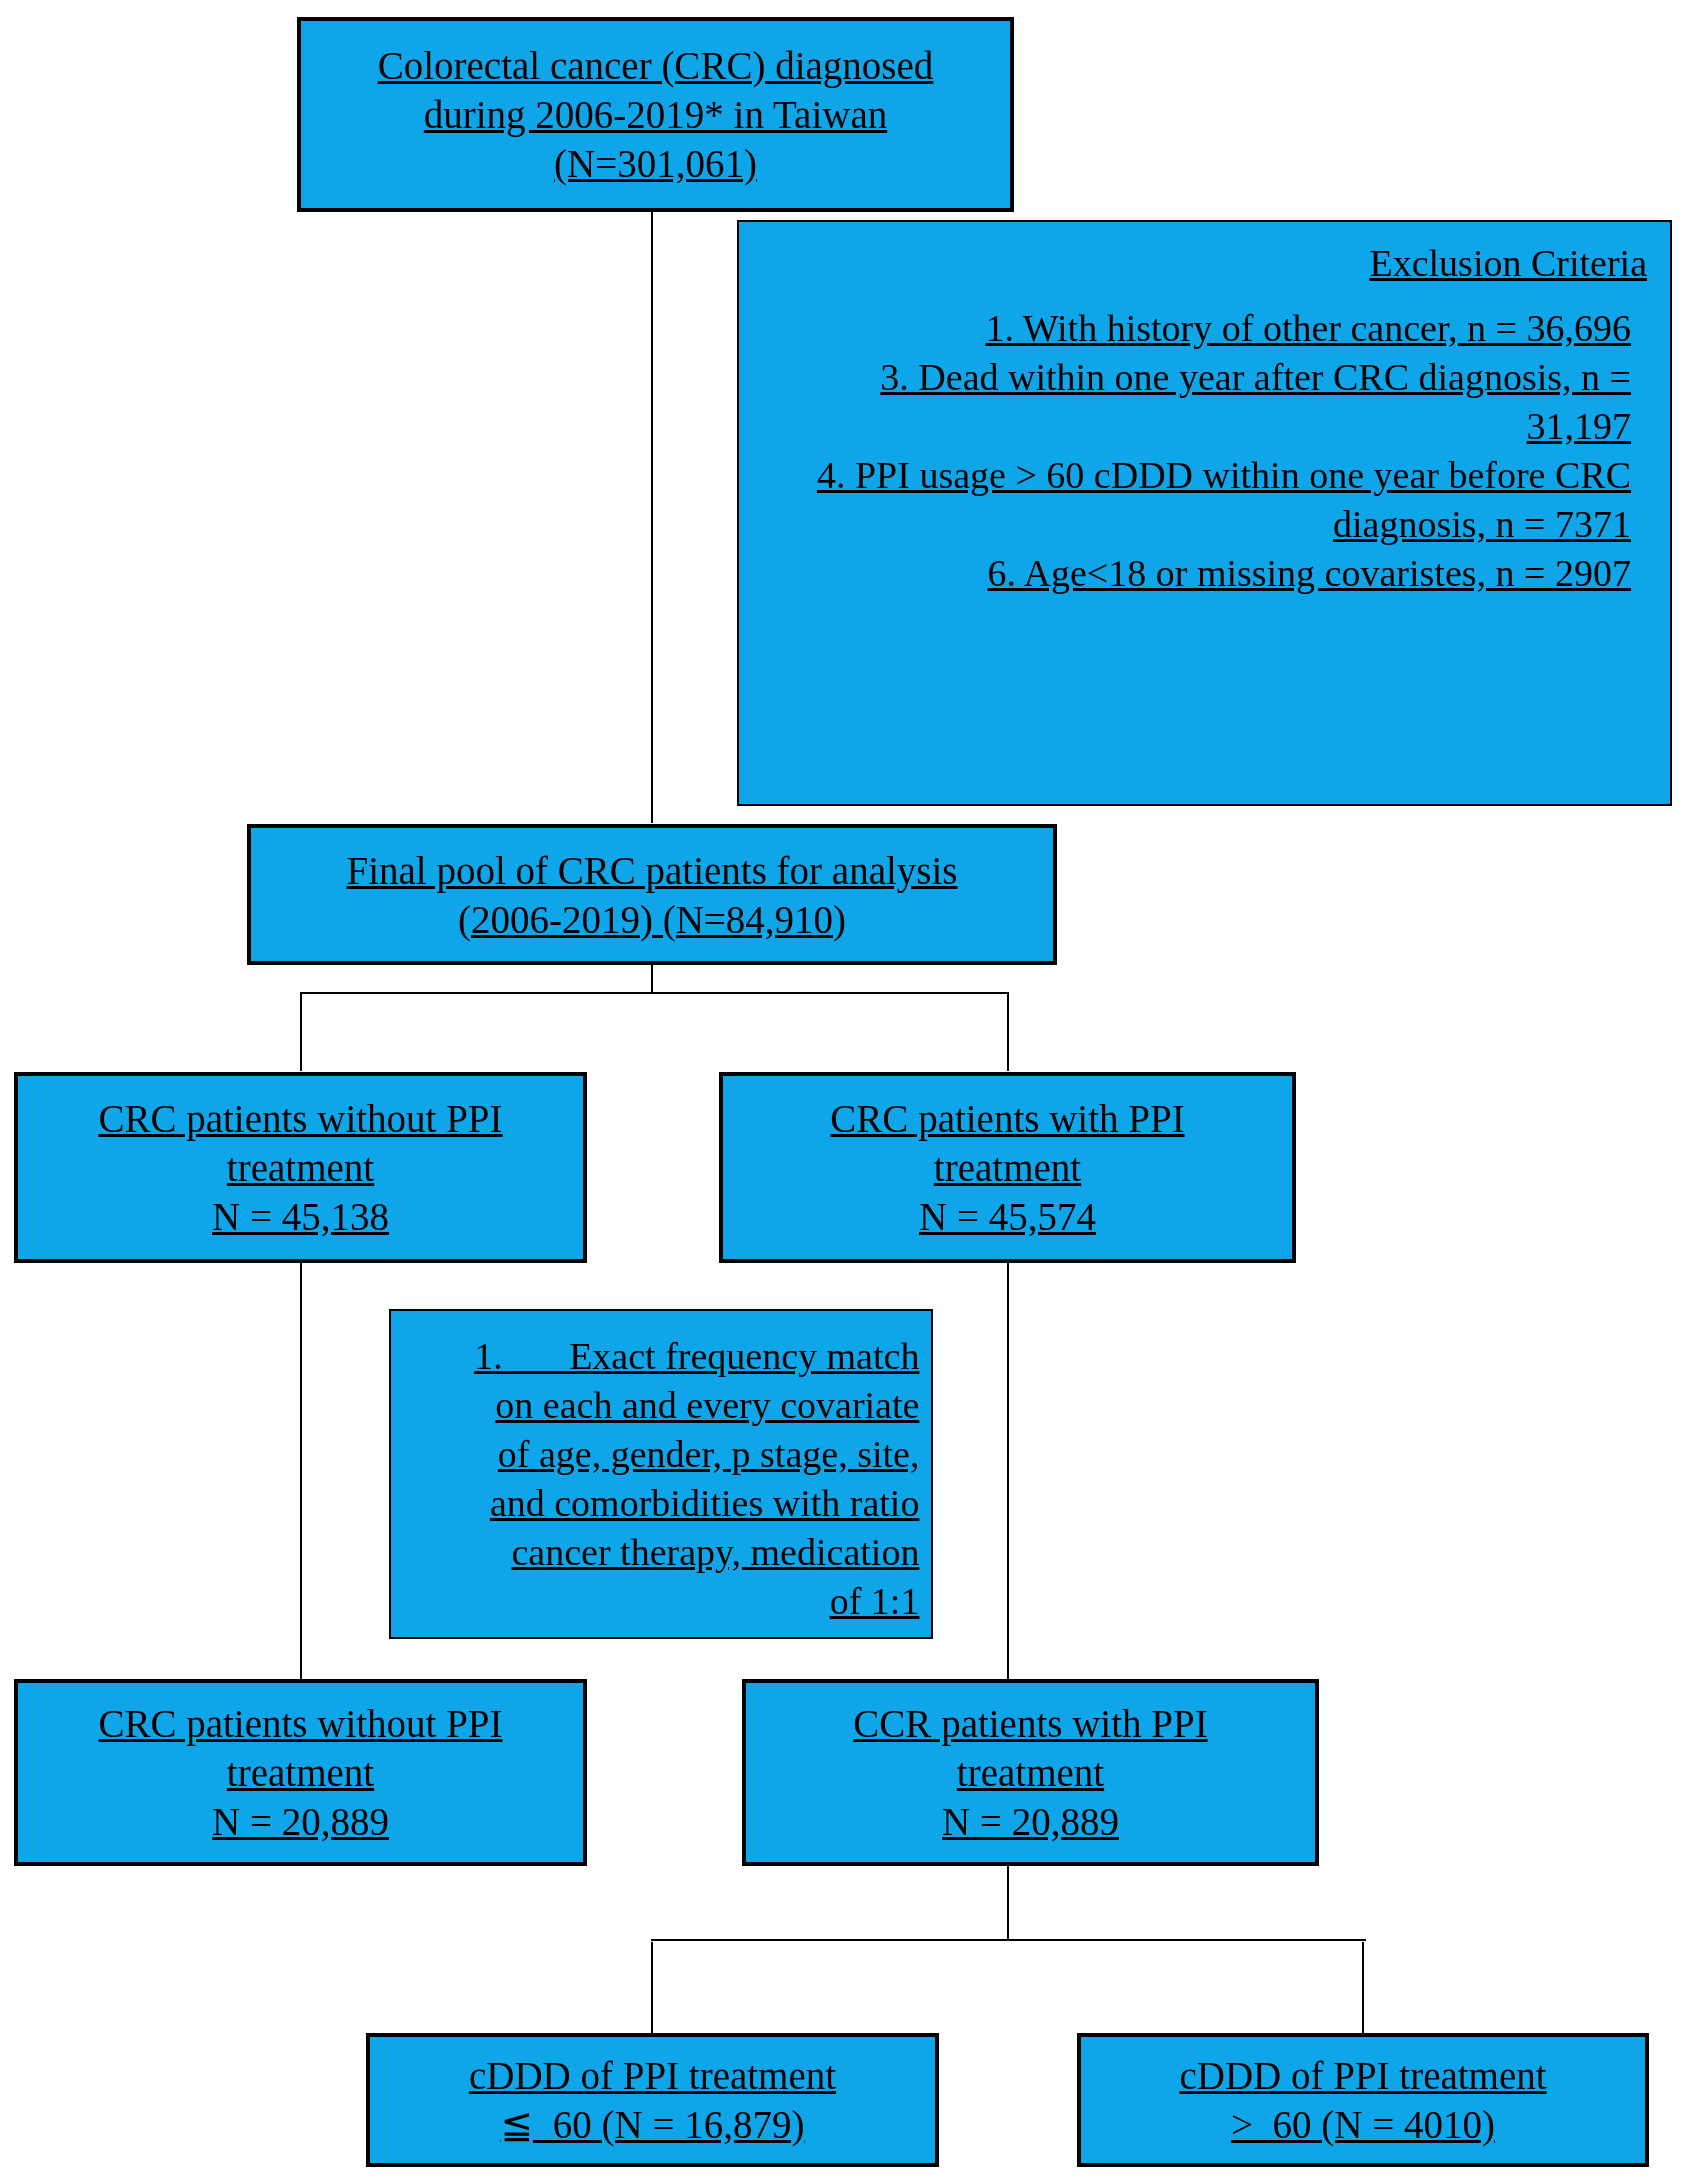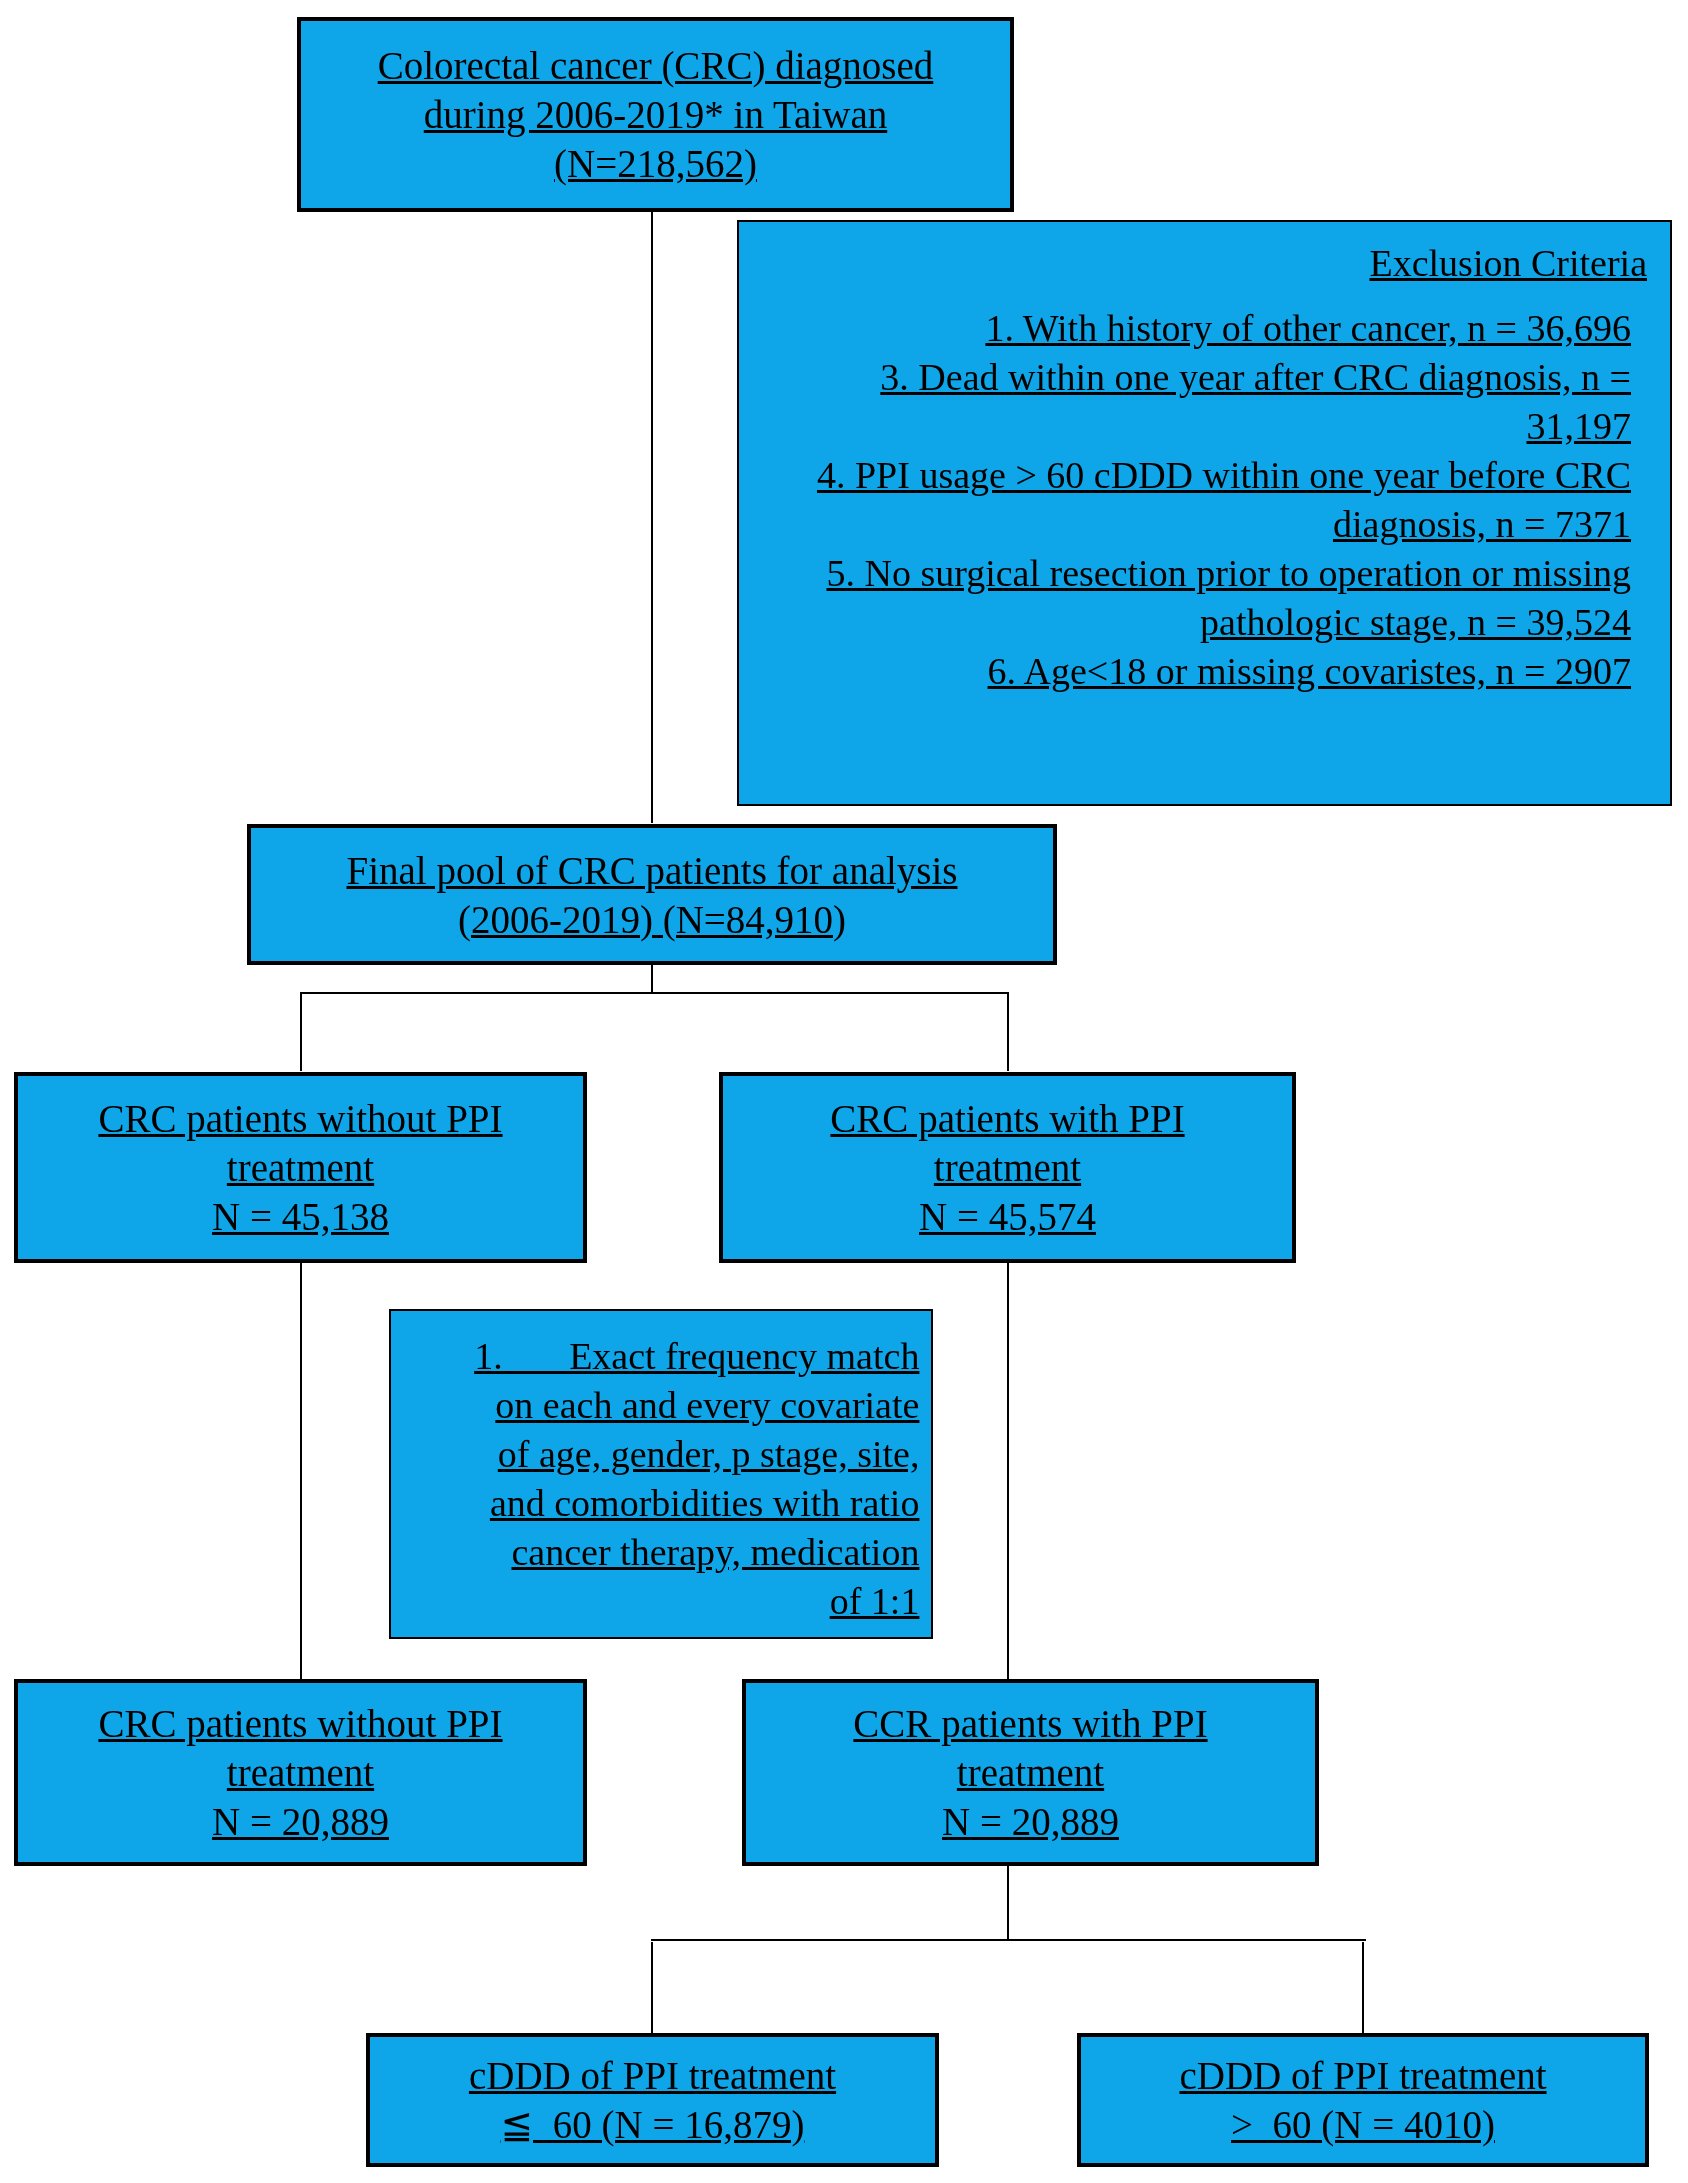--- a/index.html
+++ b/index.html
@@ -83,31 +83,30 @@
   <div class="line" style="left:300px; top:1263px; width:2.3px; height:416px;"></div>
   <div class="line" style="left:1007px; top:1263px; width:2.3px; height:416px;"></div>
   <div class="line" style="left:1007px; top:1866px; width:2.3px; height:73px;"></div>
   <div class="line" style="left:651px; top:1939px; width:715px; height:2.3px;"></div>
   <div class="line" style="left:651px; top:1942px; width:2.3px; height:92px;"></div>
   <div class="line" style="left:1362px; top:1942px; width:2.3px; height:92px;"></div>
 
   <div class="box" style="left:297px; top:17px; width:717px; height:195px;">
     <div class="ln">Colorectal cancer (CRC) diagnosed</div>
     <div class="ln">during 2006-2019* in Taiwan</div>
-    <div class="ln">(N=218,562)</div>
+    <div class="ln">(N=301,061)</div>
   </div>
 
   <div class="box thin align-left" style="left:737px; top:220px; width:935px; height:586px;">
     <div class="exclusion-inner">
       <div>Exclusion Criteria</div>
       <ul>
         <li>1. With history of other cancer, n = 36,696</li>
         <li>3. Dead within one year after CRC diagnosis, n = 31,197</li>
         <li>4. PPI usage &gt; 60 cDDD within one year before CRC diagnosis, n = 7371</li>
-        <li>5. No surgical resection prior to operation or missing pathologic stage, n = 39,524</li>
         <li>6. Age&lt;18 or missing covaristes, n = 2907</li>
       </ul>
     </div>
   </div>
 
   <div class="box" style="left:247px; top:824px; width:810px; height:141px;">
     <div class="ln">Final pool of CRC patients for analysis</div>
     <div class="ln">(2006-2019) (N=84,910)</div>
   </div>
 

